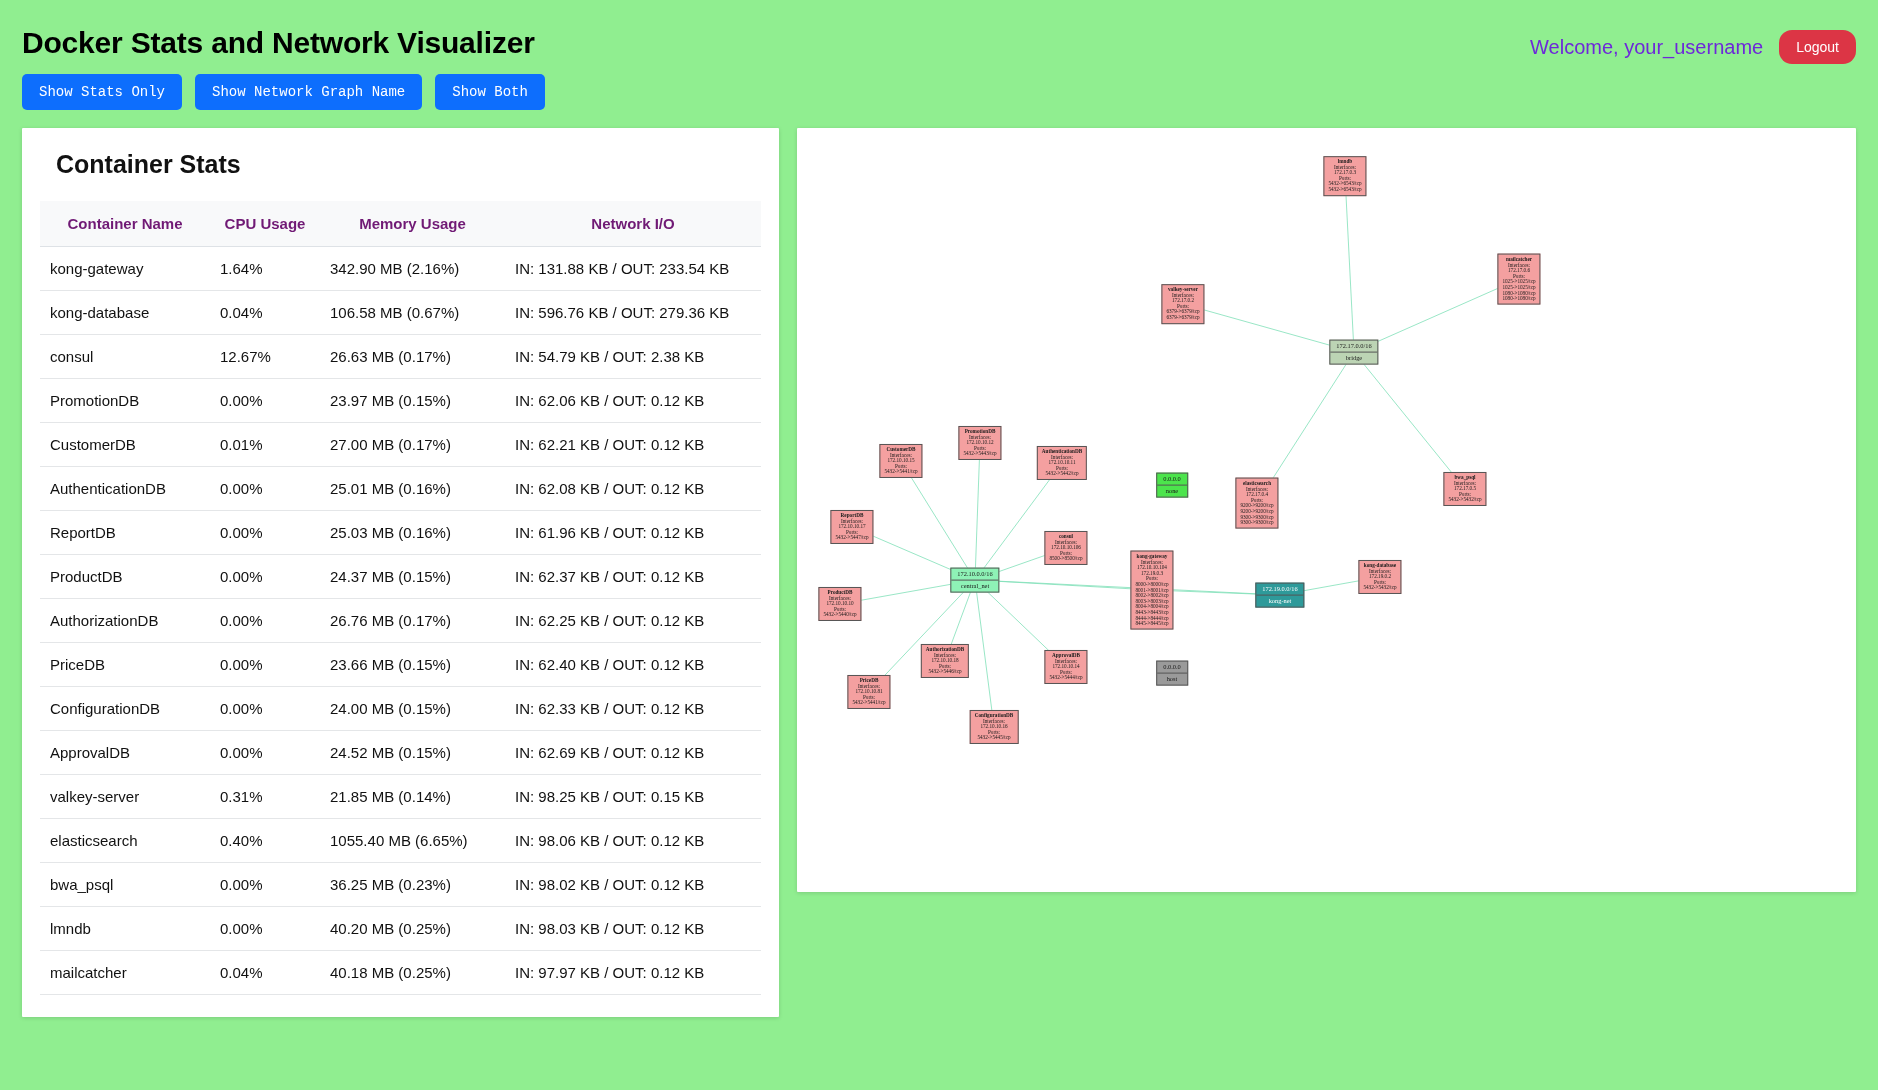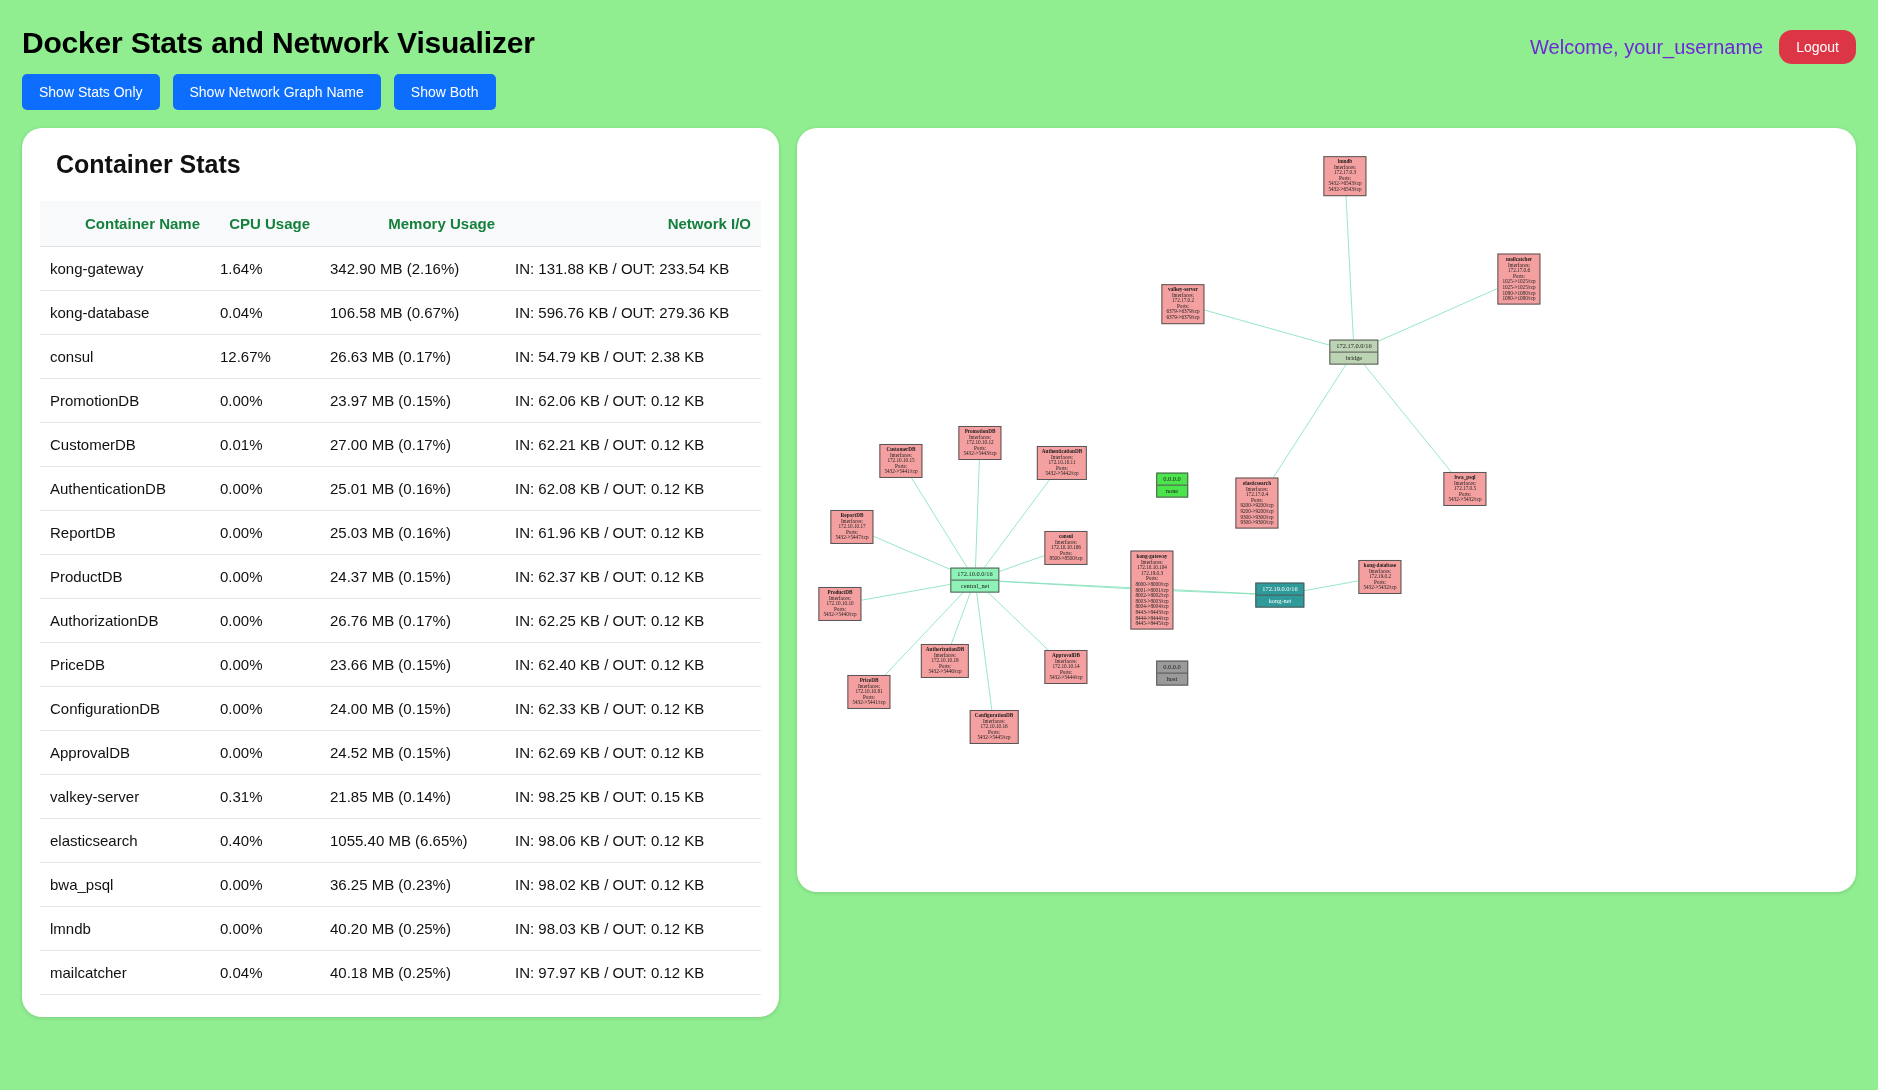--- a/index.html
+++ b/index.html
@@ -37,50 +37,50 @@
     border: none; border-radius: 13px;
     font-size: 14px; font-family: inherit;
     padding: 9px 17px; cursor: pointer;
   }
 
   
   .toolbar { padding: 8px 22px 0 22px; display: flex; gap: 13px; }
   .tb-btn {
     background: #0d6efd; color: #fff;
     border: none; border-radius: 5px;
-    font-size: 14px; font-family: Liberation Sans, sans-serif;
+    font-size: 14px; font-family: Liberation Mono, monospace;
     padding: 10px 17px; cursor: pointer;
     white-space: nowrap;
   }
 
   
   .panels {
     display: flex; gap: 18px;
     padding: 18px 22px 0 22px;
     align-items: flex-start;
   }
   .panel {
     background: #fff;
-    border-radius: 20px;
+    border-radius: 1px;
     box-shadow: 0 1px 4px rgba(0,0,0,0.14);
   }
   .panel-stats { width: 757px; padding: 22px 18px 22px 18px; }
   .panel-network { width: 1059px; height: 764px; padding: 22px 18px 18px 22px; }
   .panel-title {
     margin: 0 0 22px 16px;
     font-size: 25px; font-weight: bold; color: #111;
   }
   .panel-network .panel-title { margin-left: 0; }
 
   
   table.stats { width: 100%; border-collapse: collapse; }
   table.stats th {
     background: #f8f9fa;
-    text-align: right;
-    font-size: 15px; font-weight: bold; color: #15803d;
+    text-align: center;
+    font-size: 15px; font-weight: bold; color: #701a75;
     padding: 14px 10px 14px 10px;
     border-bottom: 1px solid #dee2e6;
   }
   table.stats td {
     font-size: 15px; color: #111;
     padding: 13px 10px 13px 10px;
     border-bottom: 1px solid #e4e6e8;
   }
   table.stats th:nth-child(1), table.stats td:nth-child(1) { width: 170px; }
   table.stats th:nth-child(2), table.stats td:nth-child(2) { width: 110px; }

